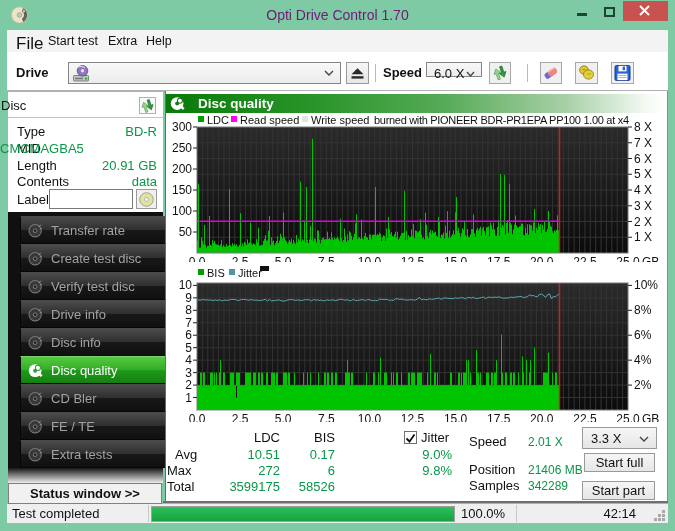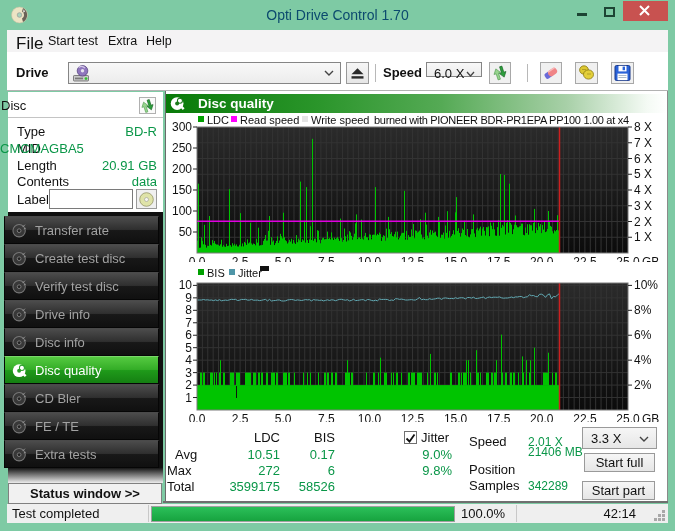--- a/index.html
+++ b/index.html
@@ -1,34 +1,34 @@
 <!DOCTYPE html>
 <html><head><meta charset="utf-8"><style>
 *{margin:0;padding:0;box-sizing:border-box;font-family:"Liberation Sans",sans-serif;}
 html,body{width:675px;height:531px;overflow:hidden;}
 body{position:relative;background:#7ecaa4;font-size:13px;color:#111;}
 .abs{position:absolute;}
 .ax{font:12px "Liberation Sans",sans-serif;fill:#111;}
 .grn{color:#0a9648;}
 .btn{position:absolute;background:linear-gradient(#f6f6f6,#e6e6e6);border:1px solid #9a9a9a;}
 .toolbtn{position:absolute;width:23px;height:22px;background:#f0f0f0;border:1px solid #a8a8a8;display:flex;align-items:center;justify-content:center;}
-.sbtn{position:absolute;left:4px;width:155px;height:28px;border:1px solid #060606;border-top-color:#4a4a4a;background:linear-gradient(#4c4c4c 0%,#2f2f2f 48%,#181818 52%,#101010 100%);color:#a2a2a2;display:flex;align-items:center;}
+.sbtn{position:absolute;left:20px;width:155px;height:28px;border:1px solid #060606;border-top-color:#4a4a4a;background:linear-gradient(#4c4c4c 0%,#2f2f2f 48%,#181818 52%,#101010 100%);color:#a2a2a2;display:flex;align-items:center;}
 .sbtn .ic{margin-left:7px;margin-right:9px;width:14px;height:14px;}
 .sbtn.act{background:linear-gradient(#55ca41 0%,#34ad27 48%,#1f9a1a 52%,#157f12 100%);color:#fff;border-top-color:#7ad86a;}
 </style></head>
 <body>
 
 <div class="abs" style="left:11px;top:6px;width:18px;height:18px;">
 <svg width="18" height="18" viewBox="0 0 18 18">
       <circle cx="8.5" cy="9" r="8" fill="#ece4c4" stroke="#c4bc9c" stroke-width="0.5"></circle>
 <path d="M12 2 A8 8 0 0 1 12 16 L11 12.5 A4 4 0 0 0 11 5.5 z" fill="#6a6258"></path>
 <path d="M12.6 3.2 L14 5.5 L12.2 6.8 z" fill="#f8f8f4"></path>
 <circle cx="8.5" cy="9" r="2.3" fill="#a8d4bc" stroke="#999" stroke-width="0.7"></circle>
     </svg></div>
-<div class="abs" style="left:0;top:7px;width:675px;text-align:center;font-size:14px;color:#0c4a6e;">Opti Drive Control 1.70</div>
+<div class="abs" style="left:0;top:7px;width:675px;text-align:center;font-size:14px;color:#701a75;">Opti Drive Control 1.70</div>
 <div class="abs" style="left:577px;top:13px;width:10px;height:3px;background:#1d4434;"></div>
 <div class="abs" style="left:604px;top:7px;width:11px;height:10px;border:2px solid #1d4434;"></div>
 <div class="abs" style="left:623px;top:1px;width:45px;height:20px;background:#c85250;">
 <svg width="45" height="20">
       <path d="M17 5l9 9M26 5l-9 9" stroke="#fff" stroke-width="2"></path>
     </svg></div>
 
 <div class="abs" style="left:7px;top:30px;width:661px;height:22px;background:#f4f3f4;"></div>
 <div class="abs" style="left:16px;top:34px;font-size:17px;">File</div>
 <div class="abs" style="left:48px;top:34px;font-size:12.5px;">Start test</div>
@@ -355,21 +355,21 @@
 <div class="abs grn" style="left:200px;top:463px;width:80px;text-align:right;">272</div>
 <div class="abs grn" style="left:255px;top:463px;width:80px;text-align:right;">6</div>
 <div class="abs grn" style="left:372px;top:463px;width:80px;text-align:right;">9.8%</div>
 <div class="abs" style="left:167px;top:479px;">Total</div>
 <div class="abs grn" style="left:200px;top:479px;width:80px;text-align:right;">3599175</div>
 <div class="abs grn" style="left:255px;top:479px;width:80px;text-align:right;">58526</div>
 
 <div class="abs" style="left:469px;top:434px;">Speed</div>
 <div class="abs grn" style="left:528px;top:435px;font-size:12px;">2.01 X</div>
 <div class="abs" style="left:469px;top:462px;">Position</div>
-<div class="abs grn" style="left:528px;top:445px;font-size:12px;">21406 MB</div>
+<div class="abs grn" style="left:528px;top:463px;font-size:12px;">21406 MB</div>
 <div class="abs" style="left:469px;top:478px;">Samples</div>
 <div class="abs grn" style="left:528px;top:479px;font-size:12px;">342289</div>
 <div class="btn" style="left:582px;top:427px;width:75px;height:22px;">
   <span class="abs" style="left:8px;top:3px;">3.3 X</span>
   <svg class="abs" style="right:7px;top:8px;" width="10" height="7">
       <path d="M1 1l4 4 4-4" stroke="#444" stroke-width="1.4" fill="none"></path>
     </svg>
 </div>
 <div class="btn" style="left:584px;top:453px;width:71px;height:19px;text-align:center;padding-top:1px;">Start full</div>
 <div class="btn" style="left:582px;top:481px;width:73px;height:19px;text-align:center;padding-top:1px;">Start part</div>

